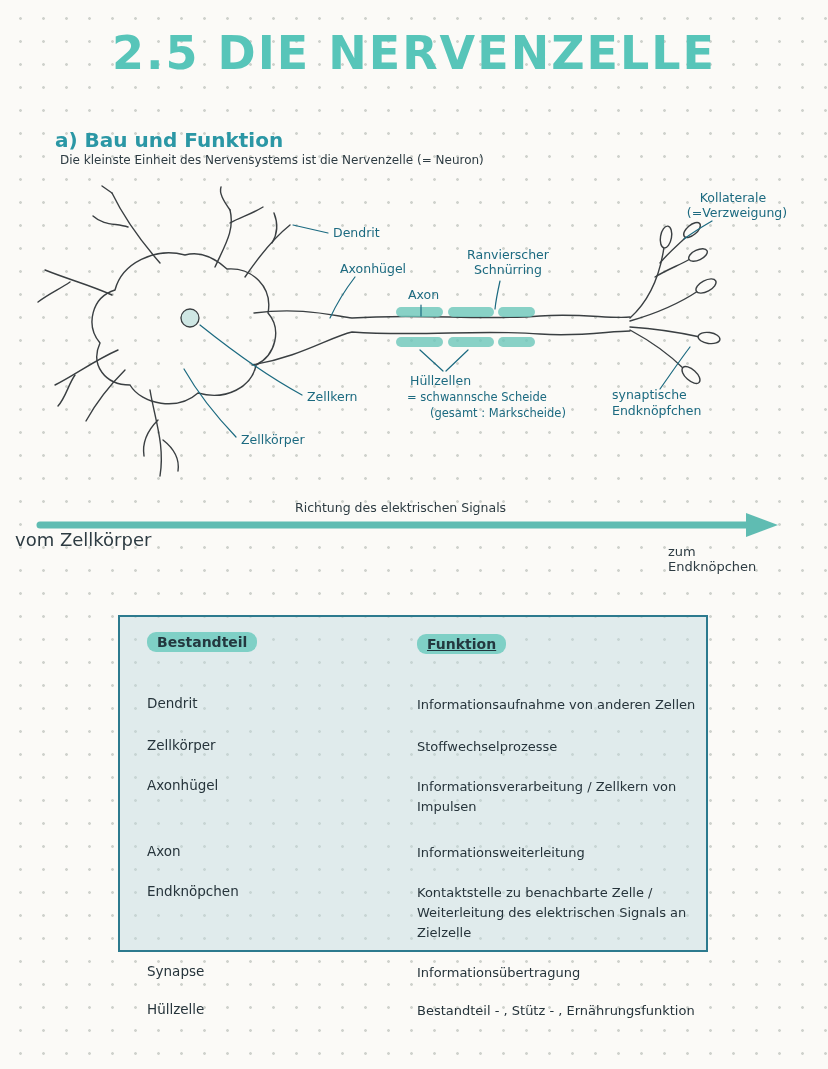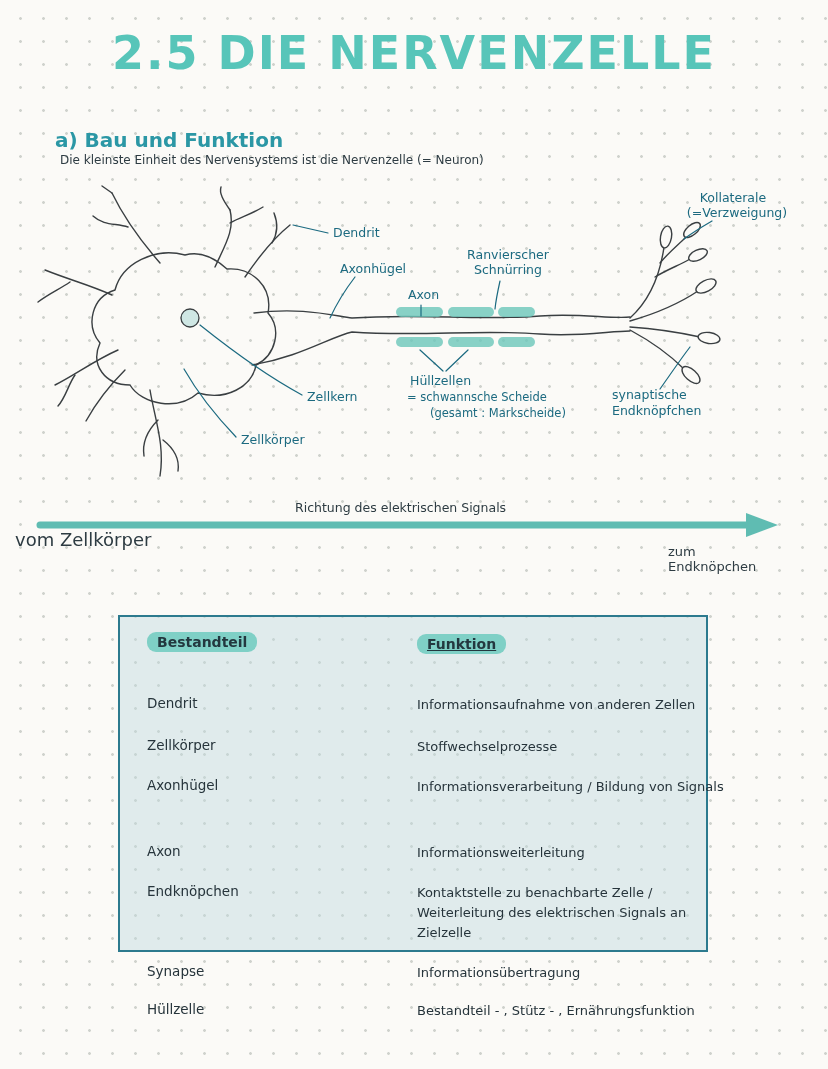--- a/index.html
+++ b/index.html
@@ -177,21 +177,21 @@
     <div class="t-row" style="top:78px">
       <span class="t-part">Dendrit</span>
       <span class="t-func">Informationsaufnahme von anderen Zellen</span>
     </div>
     <div class="t-row" style="top:120px">
       <span class="t-part">Zellkörper</span>
       <span class="t-func">Stoffwechselprozesse</span>
     </div>
     <div class="t-row" style="top:160px">
       <span class="t-part">Axonhügel</span>
-      <span class="t-func">Informationsverarbeitung / Bildung von Signals</span>
+      <span class="t-func">Informationsverarbeitung / Zellkern von Impulsen</span>
     </div>
     <div class="t-row" style="top:226px">
       <span class="t-part">Axon</span>
       <span class="t-func">Informationsweiterleitung</span>
     </div>
     <div class="t-row" style="top:266px">
       <span class="t-part">Endknöpchen</span>
       <span class="t-func">Kontaktstelle zu benachbarte Zelle / Weiterleitung des elektrischen Signals an Zielzelle</span>
     </div>
     <div class="t-row" style="top:346px">

